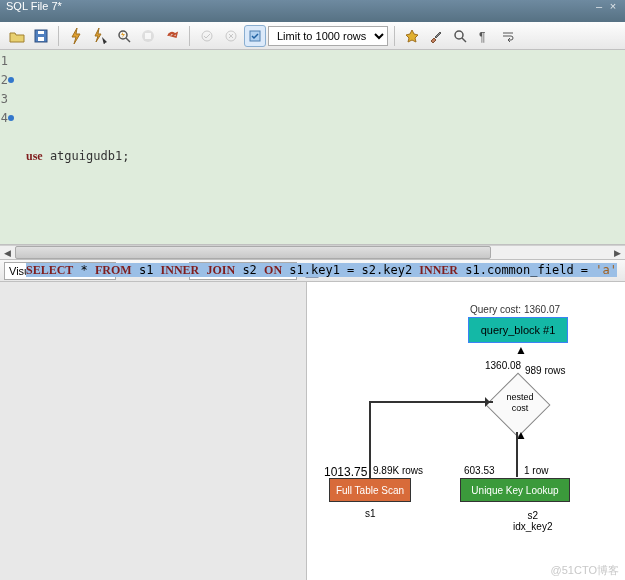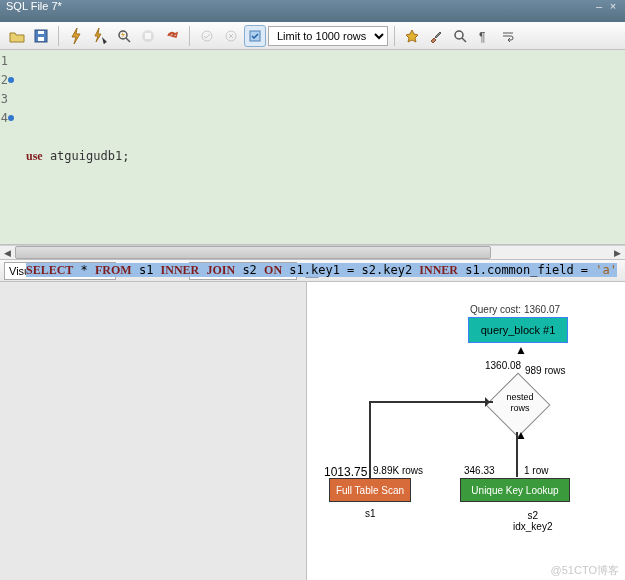--- a/index.html
+++ b/index.html
@@ -229,29 +229,29 @@
 
 <div class="resultarea">
   <div class="leftpane"></div>
   <div class="diagram">
     <div class="qcost">Query cost: 1360.07</div>
     <div class="qblock">query_block #1</div>
     <div class="qblock-arrow">▲</div>
     <div class="nl-cost">1360.08</div>
     <div class="nl-rows">989 rows</div>
     <div class="diamond"></div>
-    <div class="diamond-lbl">nested rows</div>
+    <div class="diamond-lbl">nested cost</div>
     <div class="diamond-down">▲</div>
     <div class="connector-left"></div>
     <div class="connector-left-down"></div>
     <div class="connector-ukl"></div>
     <div class="fts-cost">1013.75</div>
     <div class="fts-rows">9.89K rows</div>
     <div class="fts-box">Full Table Scan</div>
     <div class="fts-lbl">s1</div>
-    <div class="ukl-cost">346.33</div>
+    <div class="ukl-cost">603.53</div>
     <div class="ukl-rows">1 row</div>
     <div class="ukl-box">Unique Key Lookup</div>
     <div class="ukl-lbl"><span>s2</span><br><span>idx_key2</span></div>
   </div>
 </div>
 
 <div class="watermark">@51CTO博客</div>
 
 </body></html>

